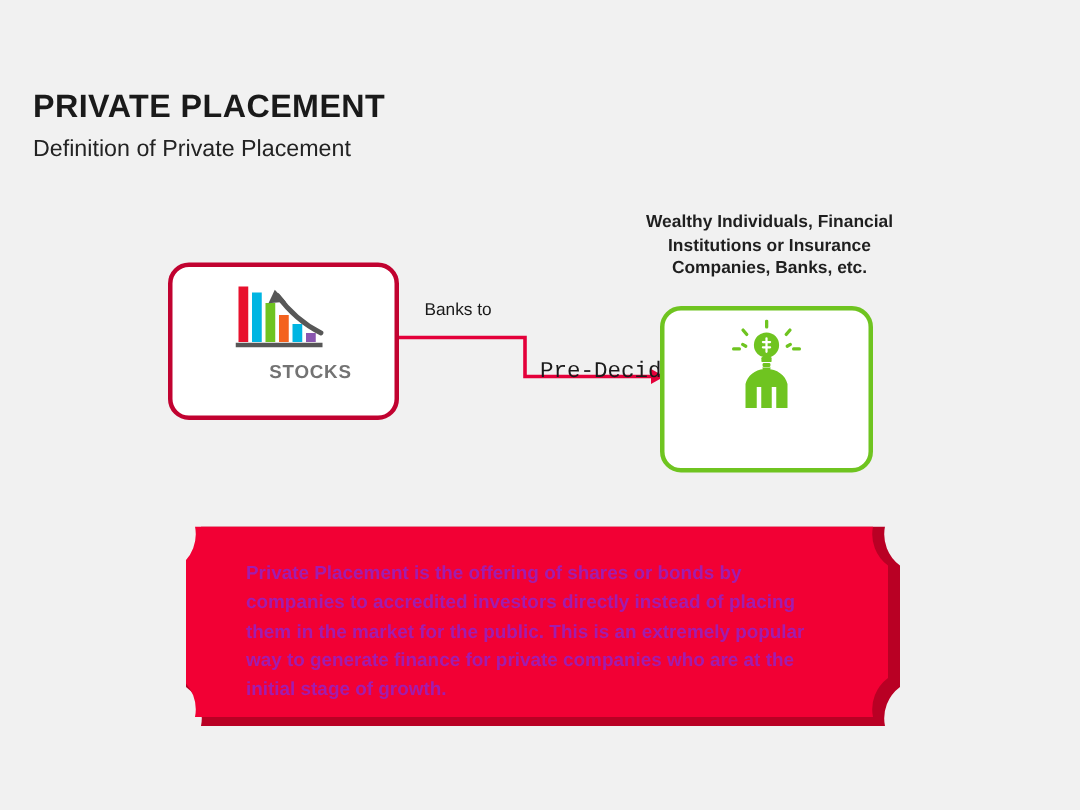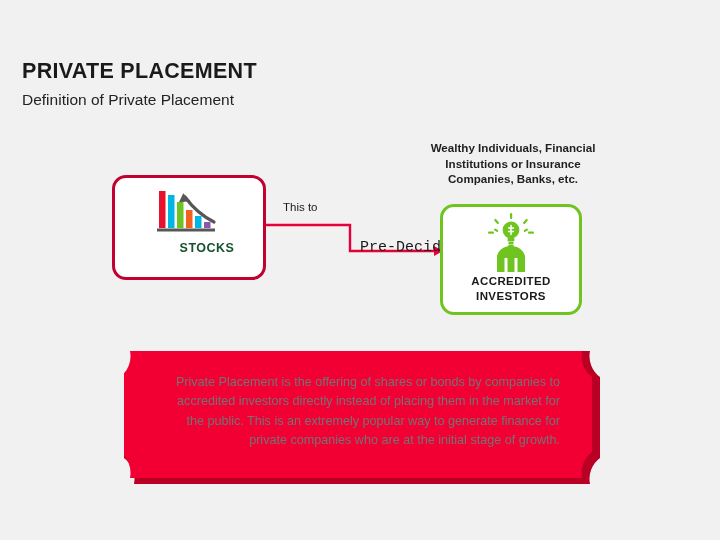--- a/index.html
+++ b/index.html
@@ -65,21 +65,21 @@
     height: 46px;
   }
   #stocks-label {
     position: absolute;
     left: 0;
     right: 0;
     top: 63px;
     text-align: center;
     font-size: 12.5px;
     font-weight: bold;
-    color: #14532d;
+    color: #737373;
     letter-spacing: 0.5px;
     padding-left: 36px;
   }
 
   
   #investors-card {
     position: absolute;
     left: 440px;
     top: 161px;
     width: 142px;
@@ -161,25 +161,25 @@
   #banner svg {
     position: absolute;
     left: 0;
     top: 0;
   }
   #banner-text {
     position: absolute;
     left: 40px;
     top: 22px;
     width: 396px;
-    text-align: right;
+    text-align: left;
     font-size: 12.6px;
-    font-weight: normal;
+    font-weight: bold;
     line-height: 19.3px;
-    color: #737373;
+    color: #a21caf;
   }
 
   
   #footer-bar {
     position: absolute;
     left: 0;
     top: 531px;
     width: 720px;
     height: 9px;
     background: #43506a;
@@ -212,21 +212,21 @@
     </div>
     <div id="stocks-label">STOCKS</div>
   </div>
 
   <div id="connector">
     <svg width="190" height="50" viewBox="0 0 190 50" xmlns="http://www.w3.org/2000/svg">
       <path d="M 6 12 L 90 12 L 90 38 L 175 38" stroke="#e4003a" stroke-width="2.4" fill="none"></path>
       <path d="M 174 33 L 183 38 L 174 43 Z" fill="#e4003a"></path>
     </svg>
   </div>
-  <div id="label-sold-to">This to</div>
+  <div id="label-sold-to">Banks to</div>
   <div id="label-pre-decided">Pre-Decided</div>
 
   <div id="investors-caption">Wealthy Individuals, Financial Institutions or Insurance Companies, Banks, etc.</div>
 
   <div id="investors-card">
     <div id="investors-icon">
       <svg width="50" height="60" viewBox="0 0 50 60" xmlns="http://www.w3.org/2000/svg">
         <g fill="#6fc420">
 
           <rect x="24" y="0" width="2.2" height="6" rx="1"></rect>
@@ -247,21 +247,20 @@
                    C 18 33 12.5 37 11 43
                    L 11 59 L 18.5 59 L 18.5 45
                    L 21.5 45 L 21.5 59 L 28.5 59 L 28.5 45
                    L 31.5 45 L 31.5 59 L 39 59 L 39 43
                    C 37.5 37 32 33 25 33 Z"></path>
         </g>
 
         <path d="M 25 12.5 L 25 21.5 M 22.6 15 L 27.4 15 M 22.6 18.5 L 27.4 18.5" stroke="#ffffff" stroke-width="1.5" fill="none" stroke-linecap="round"></path>
       </svg>
     </div>
-    <div id="investors-label">ACCREDITED INVESTORS</div>
   </div>
 
   <div id="banner">
     <svg width="476" height="133" viewBox="0 0 476 133" xmlns="http://www.w3.org/2000/svg">
 
       <path d="M 10 0
                L 466 0
                A 26 26 0 0 0 476 26
                L 476 107
                A 26 26 0 0 0 466 133

